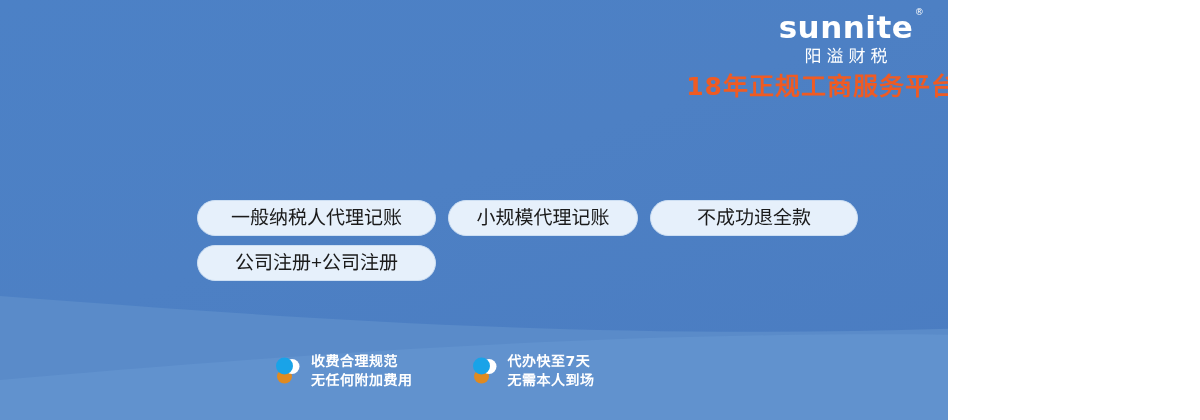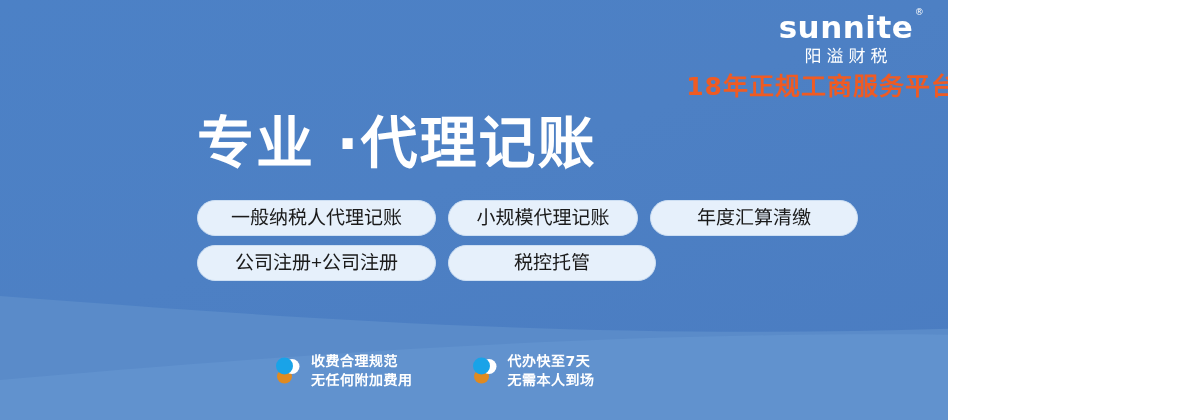--- a/index.html
+++ b/index.html
@@ -159,32 +159,30 @@
   <div class="logo">
     <div class="logo-word">
       <span>sunnite</span>
       <span class="logo-reg">®</span>
     </div>
     <div class="logo-cn">阳溢财税</div>
   </div>
 
   <div class="copy">
     <div class="eyebrow">18年正规工商服务平台</div>
-    <div class="headline">专业 ·代理记账</div>
   </div>
 
   <div class="pill-rows">
     <div class="pill-row">
       <div class="pill w1">一般纳税人代理记账</div>
       <div class="pill w2">小规模代理记账</div>
-      <div class="pill w3">年度汇算清缴</div>
+      <div class="pill w3">不成功退全款</div>
     </div>
     <div class="pill-row">
       <div class="pill w1">公司注册+公司注册</div>
-      <div class="pill w3">税控托管</div>
     </div>
   </div>
 
   <div class="features">
 
     <div class="feature">
       <span class="feature-icon">
         <svg viewBox="0 0 30 32" width="30" height="32">
           <ellipse cx="12.5" cy="24.5" rx="7.5" ry="7" fill="#e08a20"></ellipse>
           <circle cx="20" cy="14.5" r="7.5" fill="#ffffff"></circle>

